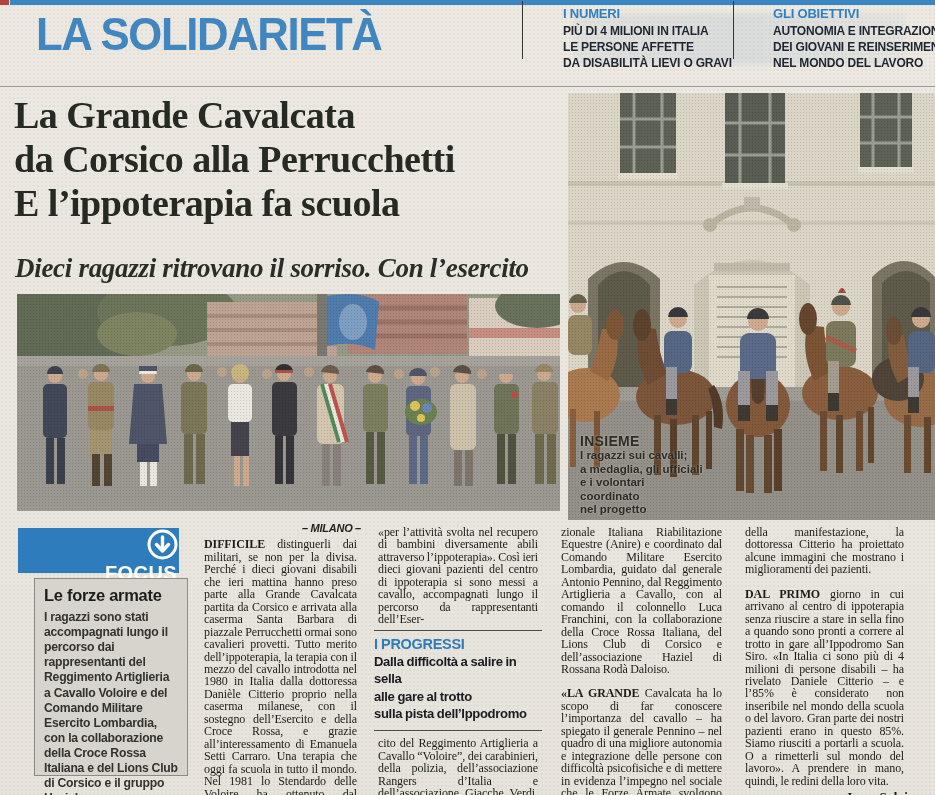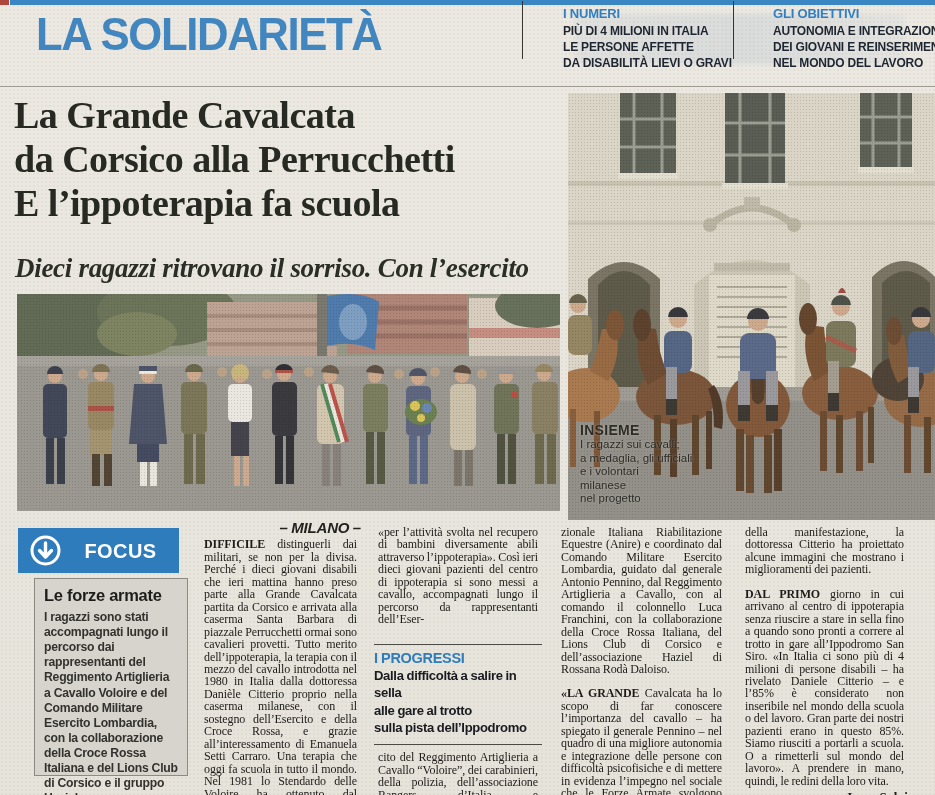--- a/index.html
+++ b/index.html
@@ -41,52 +41,52 @@
   
   .photo{overflow:hidden;}
   .photo svg{display:block;}
   .grain{position:absolute;inset:0;pointer-events:none;
     background-image:radial-gradient(rgba(110,100,85,.22) 1px, transparent 1px);
     background-size:3px 3px;mix-blend-mode:multiply;}
   .wash{position:absolute;inset:0;pointer-events:none;background:rgba(238,232,216,.12);}
   .photo-right{left:568px;top:93px;width:367px;height:427px;}
   .photo-left{left:17px;top:294px;width:543px;height:217px;}
 
-  .caption{position:absolute;left:12px;bottom:14px;color:#2e2c29;line-height:1.18;
+  .caption{position:absolute;left:12px;bottom:3px;color:#2e2c29;line-height:1.18;
     text-shadow:0 0 3px rgba(210,205,190,.55);}
   .caption .cap-title{font-size:14px;font-weight:bold;letter-spacing:.3px;}
-  .caption .cap-line{font-size:11.5px;font-weight:normal;}
+  .caption .cap-line{font-size:11.5px;font-weight:bold;}
 
   
   .focus-bar{left:18px;top:528px;width:161px;height:45px;background:#2f7cbd;
-    display:flex;align-items:center;}
+    display:flex;align-items:flex-end;flex-direction:column;}
   .focus-icon{margin-left:11px;width:33px;height:33px;flex:0 0 auto;}
   .focus-label{flex:1;text-align:center;color:#fff;font-size:21px;font-weight:bold;letter-spacing:.5px;
     transform:scaleX(.95);}
   .focus-body{left:34px;top:578px;width:154px;height:198px;background:#d7d4cd;
     border:1px solid #8d8a83;box-sizing:border-box;padding:7px 8px 6px 9px;}
   .focus-title{font-size:17px;font-weight:bold;color:#1e1d1a;letter-spacing:-.3px;margin-bottom:4px;
     transform:scaleX(.97);transform-origin:left;}
   .focus-text{font-size:12.6px;font-weight:bold;color:#33322e;line-height:1.2;letter-spacing:-.25px;
     transform:scaleX(.97);transform-origin:left top;width:103%;}
 
   
   .col{top:522px;height:273px;font-family:"Liberation Serif",serif;font-size:12px;
     line-height:12.45px;text-align:justify;color:#1d1c18;letter-spacing:-.1px;word-spacing:-.4px;}
   .col p{margin:4px;}
   .col .sp{margin-top:12px;}
   .lead{font-weight:bold;}
   .col1{left:200px;width:161px;}
   .col2{left:374px;width:168px;}
   .col3{left:557px;width:169px;}
   .col4{left:741px;width:167px;}
-  .dateline{font-family:"Liberation Sans",sans-serif;font-size:15px;font-weight:bold;font-style:italic;
+  .dateline{font-family:"Liberation Sans",sans-serif;font-size:11px;font-weight:bold;font-style:italic;
     text-align:right;letter-spacing:-.2px;color:#23221e;margin-bottom:2px;}
   .progress{border-top:1px solid #4c4a45;border-bottom:1px solid #4c4a45;
-    margin:18px 0 6px;padding:7px 0 8px;font-family:"Liberation Sans",sans-serif;text-align:left;}
+    margin:4px 0 6px;padding:7px 0 8px;font-family:"Liberation Sans",sans-serif;text-align:left;}
   .progress-label{font-size:14.5px;font-weight:bold;color:#2f7cbd;letter-spacing:-.3px;margin-bottom:3px;}
   .progress-line{font-size:13.5px;font-weight:bold;color:#1a1a20;letter-spacing:-.35px;line-height:1.28;
     transform:scaleX(.97);transform-origin:left;}
   .byline{text-align:right;font-weight:bold;font-size:13px;margin-top:3px;letter-spacing:.2px;}
 </style>
 </head>
 <body>
 
 <div id="page">
 
@@ -232,21 +232,21 @@
           <path d="M343 224 a10 10 0 0 1 20 0 z" fill="#1f1f26"></path>
       </g>
     </svg>
     <div class="wash"></div>
       <div class="grain"></div>
     <div class="caption">
       <div class="cap-title">INSIEME</div>
       <div class="cap-line">I ragazzi sui cavalli;</div>
       <div class="cap-line">a medaglia, gli ufficiali</div>
       <div class="cap-line">e i volontari</div>
-      <div class="cap-line">milanese</div>
+      <div class="cap-line">coordinato</div>
       <div class="cap-line">nel progetto</div>
     </div>
   </div>
 
   <div class="abs photo photo-left">
     <svg width="543" height="217" viewBox="0 0 543 217">
       <rect width="543" height="72" fill="#8a8f7a"></rect>
       <ellipse cx="50" cy="28" rx="95" ry="46" fill="#4e5a44"></ellipse>
       <ellipse cx="150" cy="18" rx="70" ry="34" fill="#5a6549"></ellipse>
       <ellipse cx="120" cy="40" rx="40" ry="22" fill="#6f7752"></ellipse>

